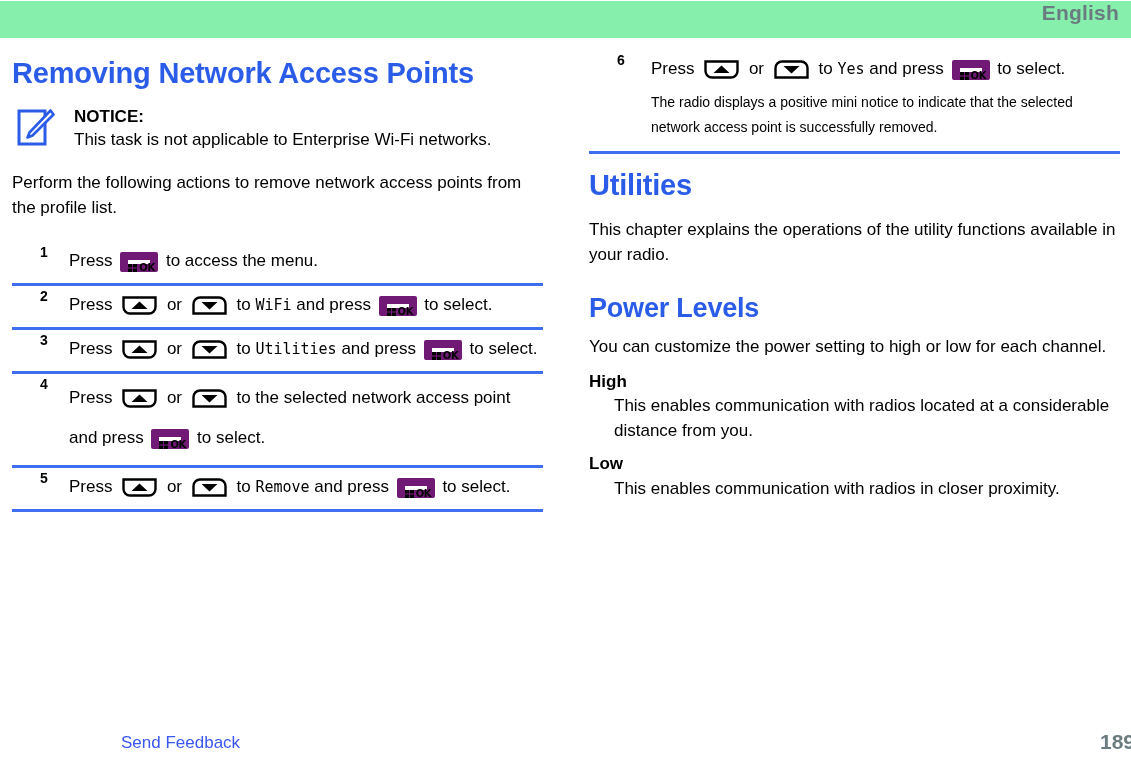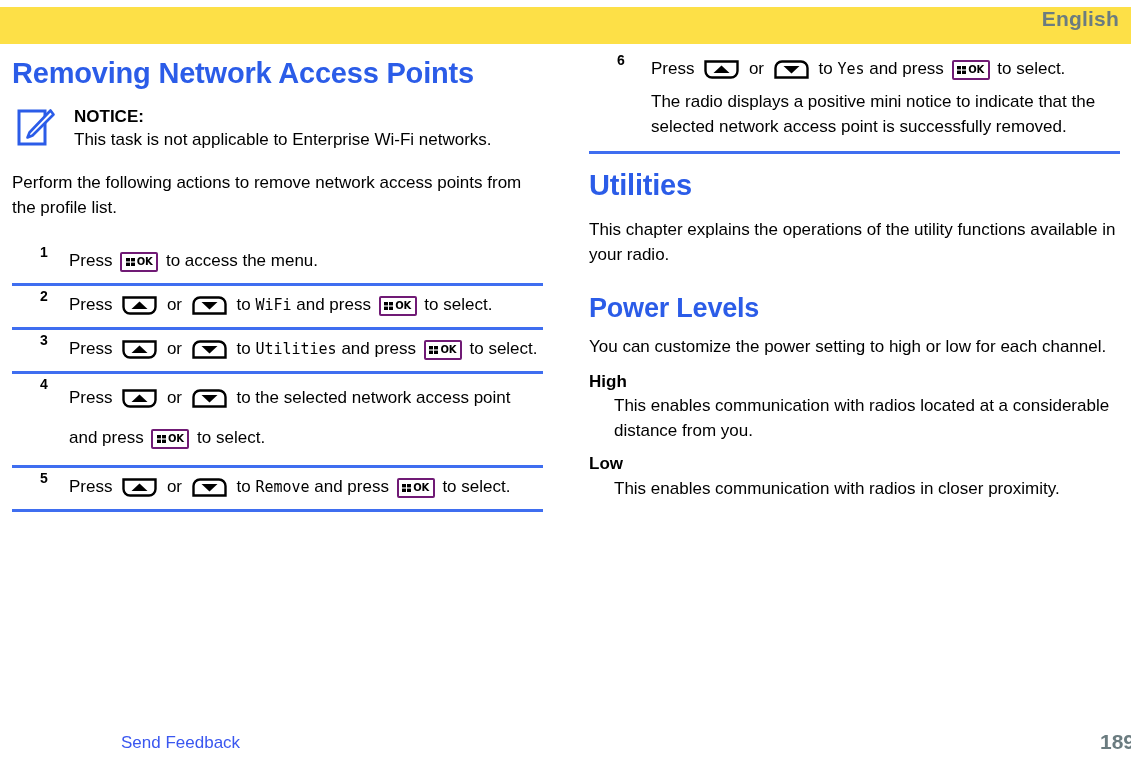--- a/index.html
+++ b/index.html
@@ -12,24 +12,24 @@
     background: #ffffff;
     font-family: "Liberation Sans", sans-serif;
     color: #000000;
     position: relative;
     overflow: hidden;
   }
 
   
   .header-band {
     position: absolute;
-    top: 7px; left: 0;
+    top: 1px; left: 0;
     width: 1131px;
     height: 37px;
-    background: #fde047;
+    background: #86efac;
   }
   .header-lang {
     position: absolute;
     right: 12px;
     top: 0px;
     font-size: 21px;
     font-weight: bold;
     color: #6b7c80;
     letter-spacing: 0.2px;
     line-height: 24px;
@@ -126,36 +126,36 @@
     font-weight: bold;
     line-height: 16px;
   }
   .col-right .step { padding-left: 62px; }
   .col-right .step-num { left: 28px; }
   .step-line {
     font-size: 17px;
     line-height: 30px;
   }
   .step-note {
-    font-size: 17px;
+    font-size: 14px;
     line-height: 24.5px;
     margin-top: 6px;
   }
 
   
   .key {
     display: inline-block;
     vertical-align: middle;
     position: relative;
   }
   
   .key-ok {
     width: 38px;
     height: 20px;
-    border: 2px solid #701a75;
+    border: 8px solid #701a75;
     border-radius: 2px;
     margin: 0 3px;
     box-sizing: border-box;
     line-height: 16px;
     text-align: center;
     white-space: nowrap;
   }
   .key-ok .grid {
     display: inline-block;
     width: 9px;

